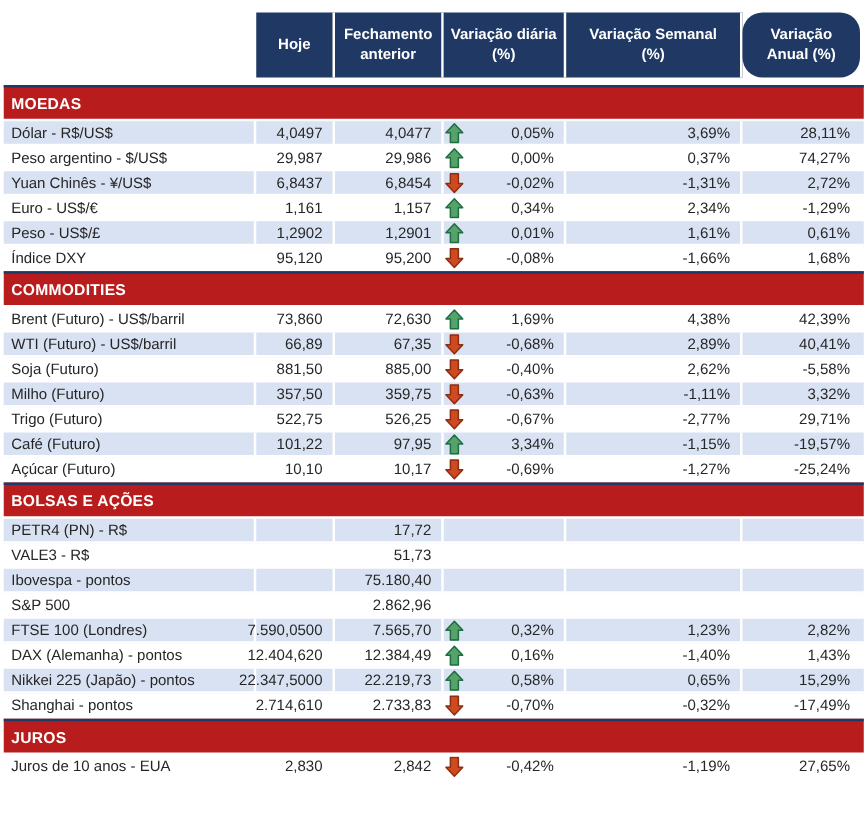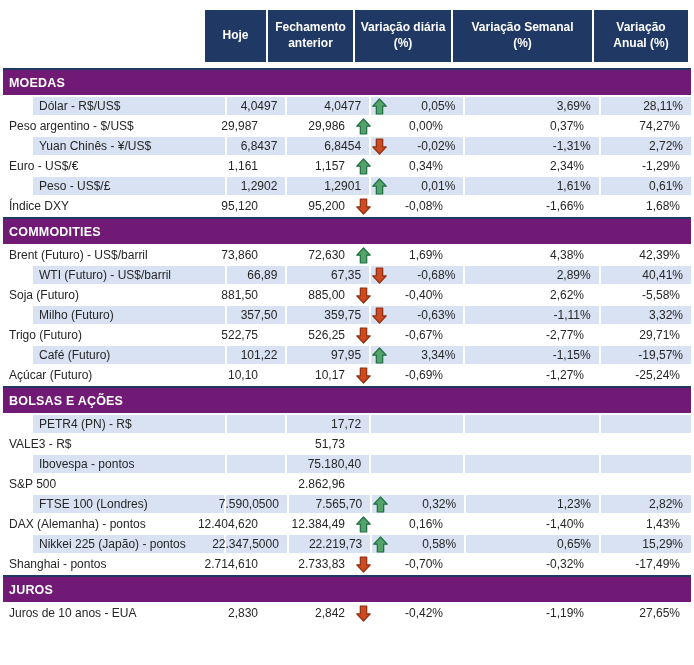--- a/index.html
+++ b/index.html
@@ -20,34 +20,34 @@
   }
   .hcell:last-child{border-right:none;}
   .hdr-spacer{width:202px;background:transparent;height:52px;box-sizing:border-box;}
 
   
   .w-label{width:202px;}
   .w-hoje{width:63px;}
   .w-fech{width:87px;}
   .w-diaria{width:98px;}
   .w-semanal{width:141px;}
-  .w-anual{width:94px;}
+  .w-anual{width:94px;border-radius:16px;}
 
   
   .bar{
-    background:#701a75;color:#fff;font-weight:bold;font-size:12.5px;
+    background:#b91c1c;color:#fff;font-weight:bold;font-size:12.5px;
     height:27px;box-sizing:border-box;border-top:2px solid #1F3864;
     display:flex;align-items:center;padding-left:6px;margin-bottom:2px;
     letter-spacing:.2px;
   }
   .bar.first{margin-top:6px;}
 
   
   .row{display:flex;height:20px;box-sizing:border-box;border-bottom:2px solid #fff;background:#fff;}
-  .row.alt{background:#D9E2F3;margin-left:30px;}
+  .row.alt{background:#D9E2F3;}
   .c{
     height:18px;box-sizing:border-box;border-right:2px solid #fff;
     display:flex;align-items:center;font-size:12px;
   }
   .c.label{padding-left:6px;justify-content:flex-start;}
   .c.num{justify-content:flex-end;padding-right:8px;}
   .c.diaria{justify-content:space-between;padding-left:1px;padding-right:8px;}
   .c.anual-cell{border-right:none;}
   .arr{display:flex;align-items:center;width:16px;height:17px;}
   .arr svg{display:block;}

